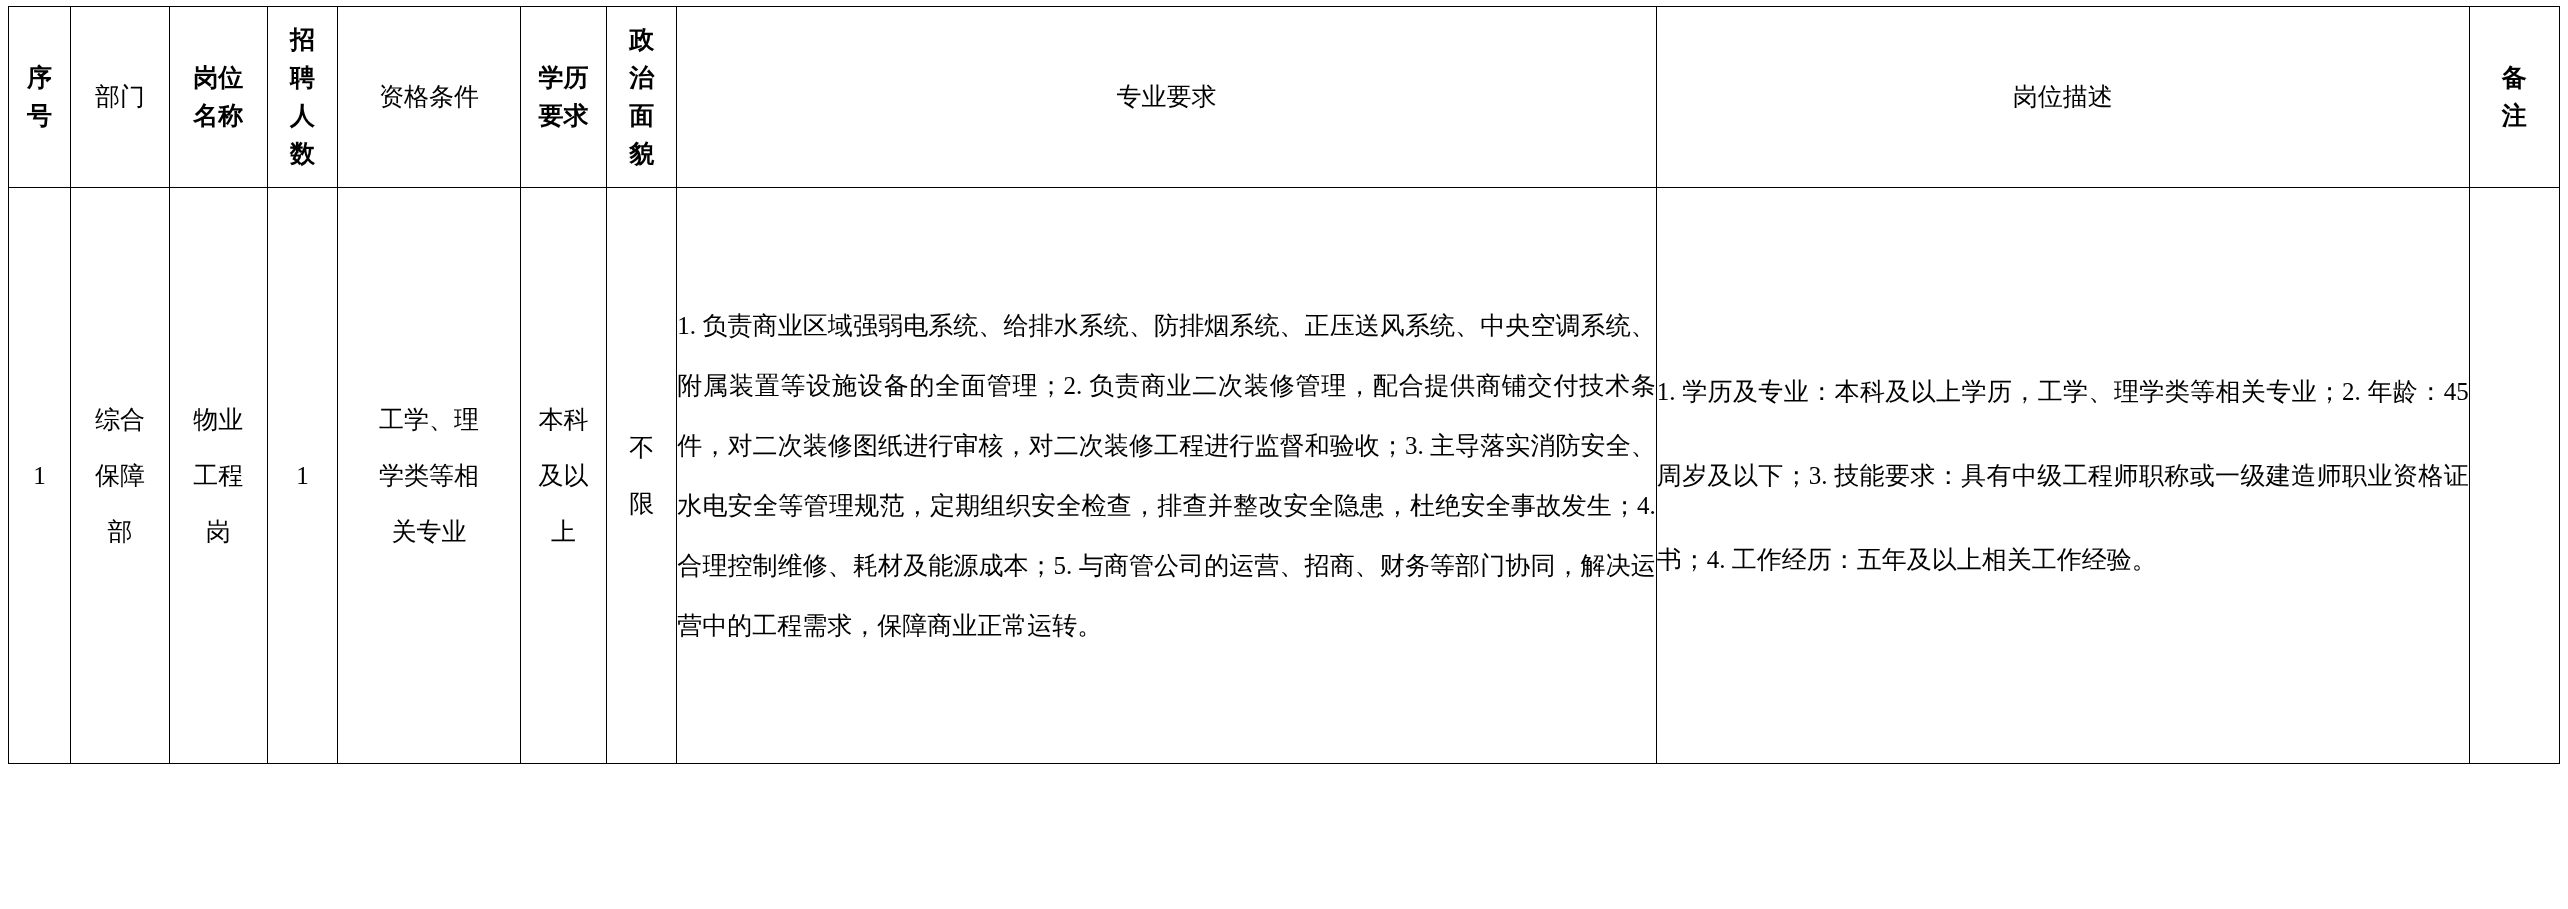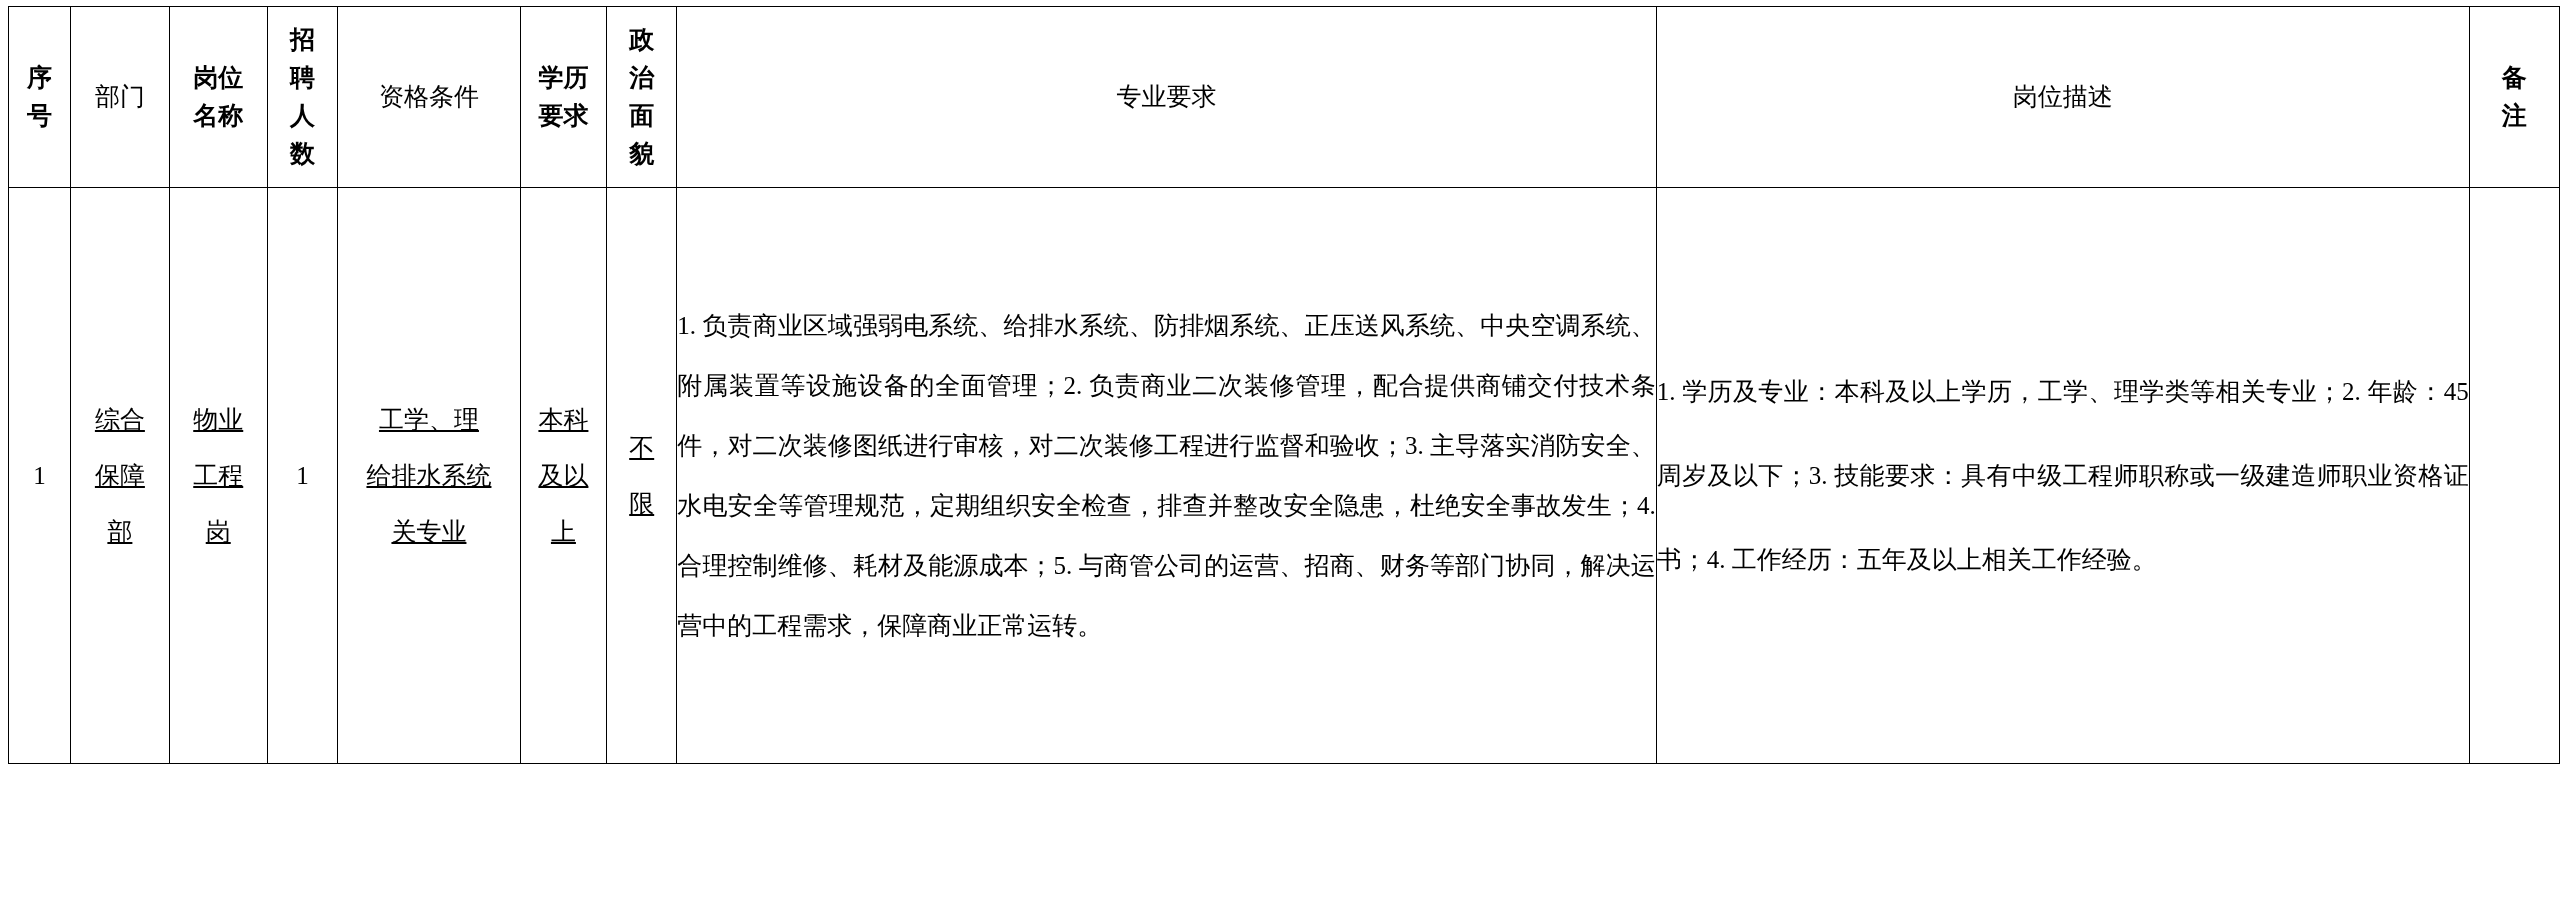--- a/index.html
+++ b/index.html
@@ -78,21 +78,20 @@
     text-align: justify;
     text-align-last: left;
     padding: 10px 16px;
     line-height: 60px;
     vertical-align: middle;
   }
   .narrow-stack {
     display: block;
     text-align: center;
     line-height: 56px;
-    text-decoration: underline;
   }
   .qual-cell {
     text-align: justify;
     text-align-last: left;
     padding: 10px 16px;
     line-height: 84px;
   }
 </style>
 </head>
 <body>
@@ -156,21 +155,21 @@
           <span class="narrow-stack">部</span>
         </td>
         <td class="body-cell cell-center">
           <span class="narrow-stack">物业</span>
           <span class="narrow-stack">工程</span>
           <span class="narrow-stack">岗</span>
         </td>
         <td class="body-cell cell-center">1</td>
         <td class="body-cell cell-center">
           <span class="narrow-stack">工学、理</span>
-          <span class="narrow-stack">给排水系统</span>
+          <span class="narrow-stack">学类等相</span>
           <span class="narrow-stack">关专业</span>
         </td>
         <td class="body-cell cell-center">
           <span class="narrow-stack">本科</span>
           <span class="narrow-stack">及以</span>
           <span class="narrow-stack">上</span>
         </td>
         <td class="body-cell cell-center">
           <span class="narrow-stack">不</span>
           <span class="narrow-stack">限</span>

